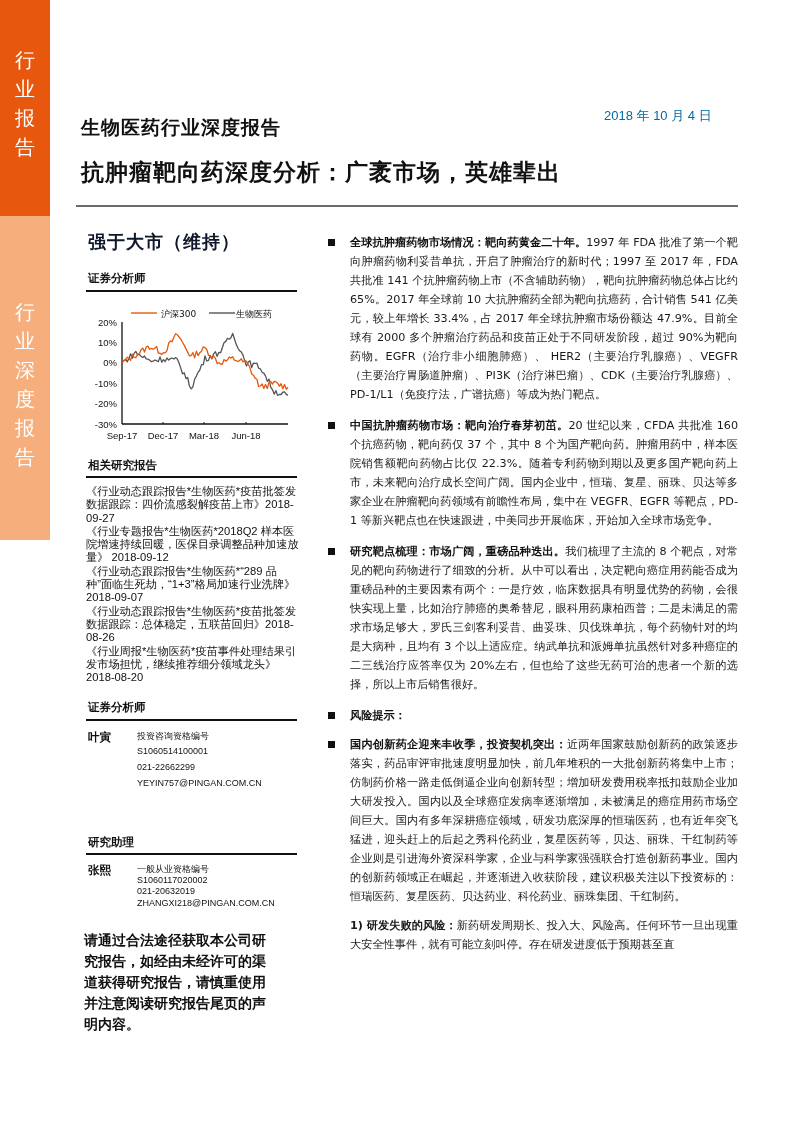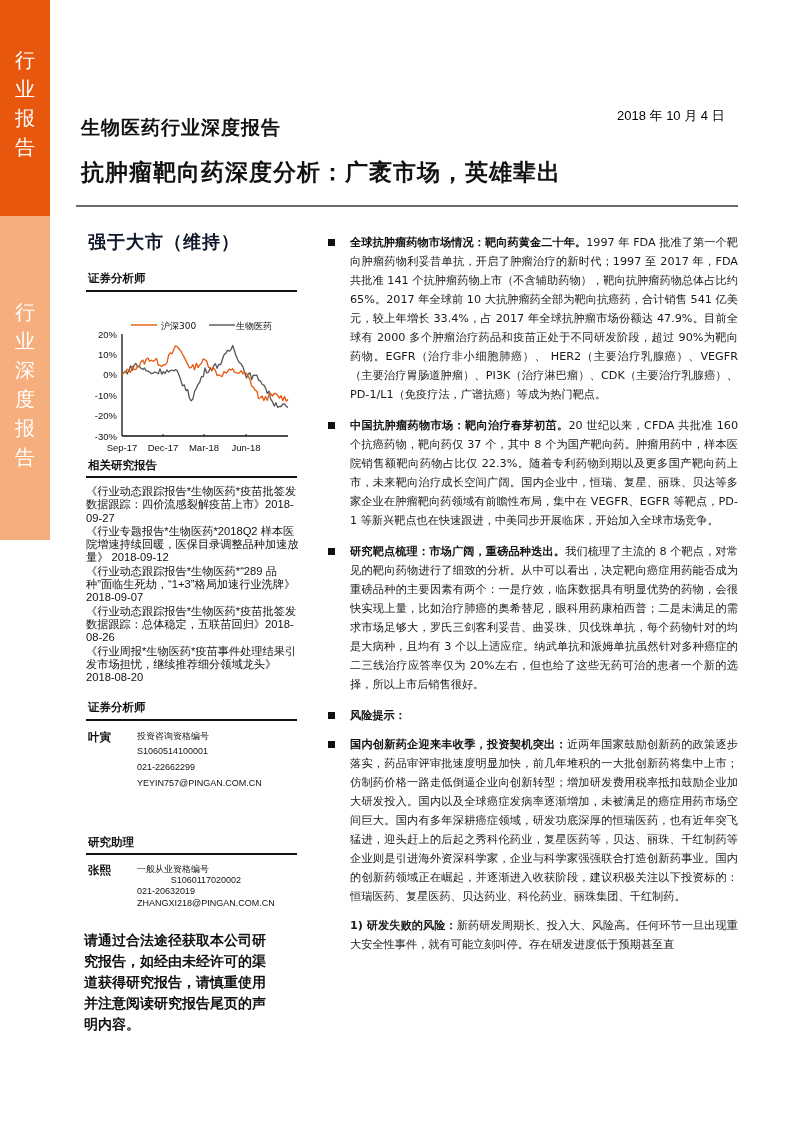--- a/index.html
+++ b/index.html
@@ -7,30 +7,30 @@
   body { position: relative; font-family: "DejaVu Sans", "Liberation Sans", sans-serif; color: #1a1a1a; }
 
   .side-dark { position: absolute; left: 0; top: 0; width: 50px; height: 216px; background: #e8570e; }
   .side-light { position: absolute; left: 0; top: 216px; width: 50px; height: 324px; background: #f5ae7c; }
   .side-text { position: absolute; left: 0; width: 50px; text-align: center; color: #ffffff; font-size: 20px; line-height: 29px; }
   .side-text span { display: block; }
   .side-dark .side-text { top: 46px; }
   .side-light .side-text { top: 82px; line-height: 29px; }
 
   .report-type { position: absolute; left: 81px; top: 115px; font-size: 19px; font-weight: bold; letter-spacing: 1px; color: #111; }
-  .report-date { position: absolute; left: 617px; top: 107px; font-size: 13px; color: #000000; font-family: "Liberation Sans", sans-serif; }
+  .report-date { position: absolute; left: 604px; top: 107px; font-size: 13px; color: #0369a1; font-family: "Liberation Sans", sans-serif; }
   .report-title { position: absolute; left: 81px; top: 157px; font-size: 23px; font-weight: bold; letter-spacing: 1px; color: #111; }
   .top-rule { position: absolute; left: 76px; top: 205px; width: 662px; height: 2px; background: #6b6b6b; }
 
   .rating { position: absolute; left: 88px; top: 230px; font-size: 18px; font-weight: bold; color: #0f172a; letter-spacing: 1px; }
 
   .sec-title { position: absolute; left: 88px; font-size: 11.5px; font-weight: bold; color: #111; }
   .sec-rule { position: absolute; left: 86px; width: 211px; height: 2px; background: #111; }
 
-  .chart { position: absolute; left: 84px; top: 313px; width: 212px; height: 150px; }
+  .chart { position: absolute; left: 84px; top: 301px; width: 212px; height: 150px; }
   .chart svg { width: 212px; height: 150px; display: block; }
 
   .related { position: absolute; left: 86px; top: 485px; width: 215px; font-size: 11.2px; line-height: 13.3px; color: #111; font-family: "Liberation Sans", "DejaVu Sans", sans-serif; }
   .related .item { display: block; }
 
   .analyst { position: absolute; left: 86px; width: 215px; font-size: 9px; color: #111; font-family: "Liberation Sans", sans-serif; }
   .analyst .name { position: absolute; left: 2px; top: 0; font-weight: bold; font-size: 11.5px; font-family: "DejaVu Sans", sans-serif; }
   .analyst .info { position: absolute; left: 51px; top: 0; }
   .analyst .info div { white-space: nowrap; }
 
@@ -130,21 +130,21 @@
     <div style="height:16px;">YEYIN757@PINGAN.COM.CN</div>
   </div>
 </div>
 
 <div class="sec-title" style="top:835px;">研究助理</div>
 <div class="sec-rule" style="top:853px;"></div>
 <div class="analyst" style="top:863px;">
   <div class="name">张熙</div>
   <div class="info">
     <div style="height:11.5px;">一般从业资格编号</div>
-    <div style="height:11.5px;text-align:center;">S1060117020002</div>
+    <div style="height:11.5px;">S1060117020002</div>
     <div style="height:11.5px;">021-20632019</div>
     <div style="height:11.5px;">ZHANGXI218@PINGAN.COM.CN</div>
   </div>
 </div>
 
 <div class="disclaimer">请通过合法途径获取本公司研究报告，如经由未经许可的渠道获得研究报告，请慎重使用并注意阅读研究报告尾页的声明内容。</div>
 
 <div class="right-col">
   <div class="bullet">
     <span class="sq"></span>

